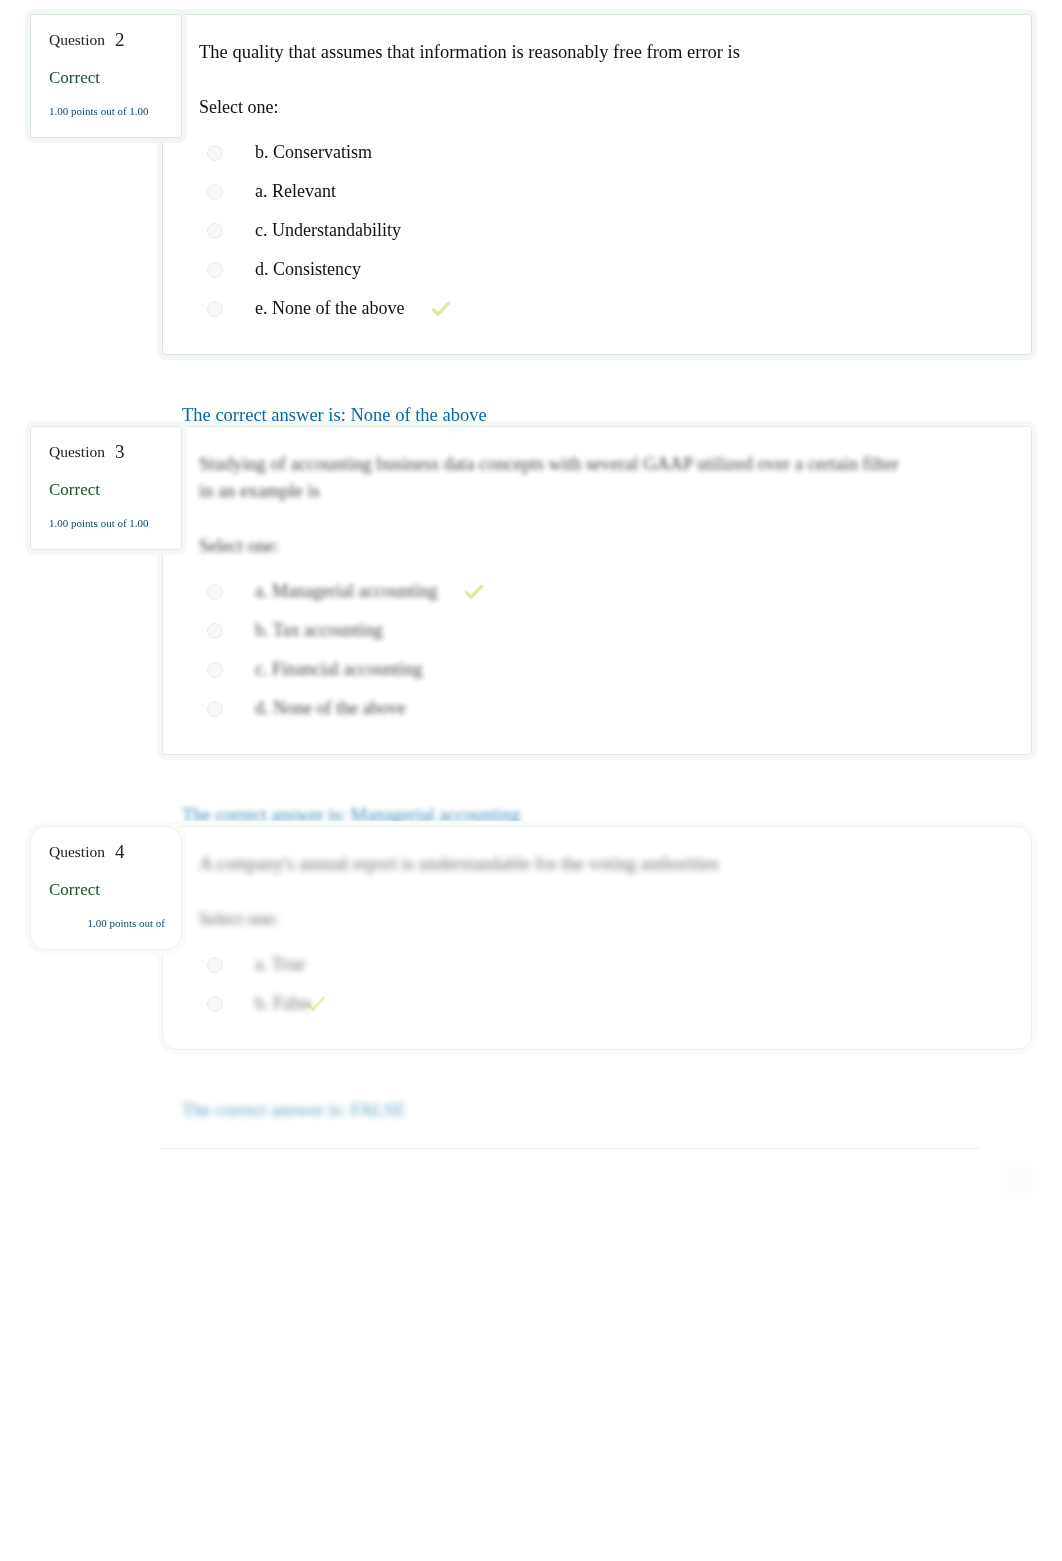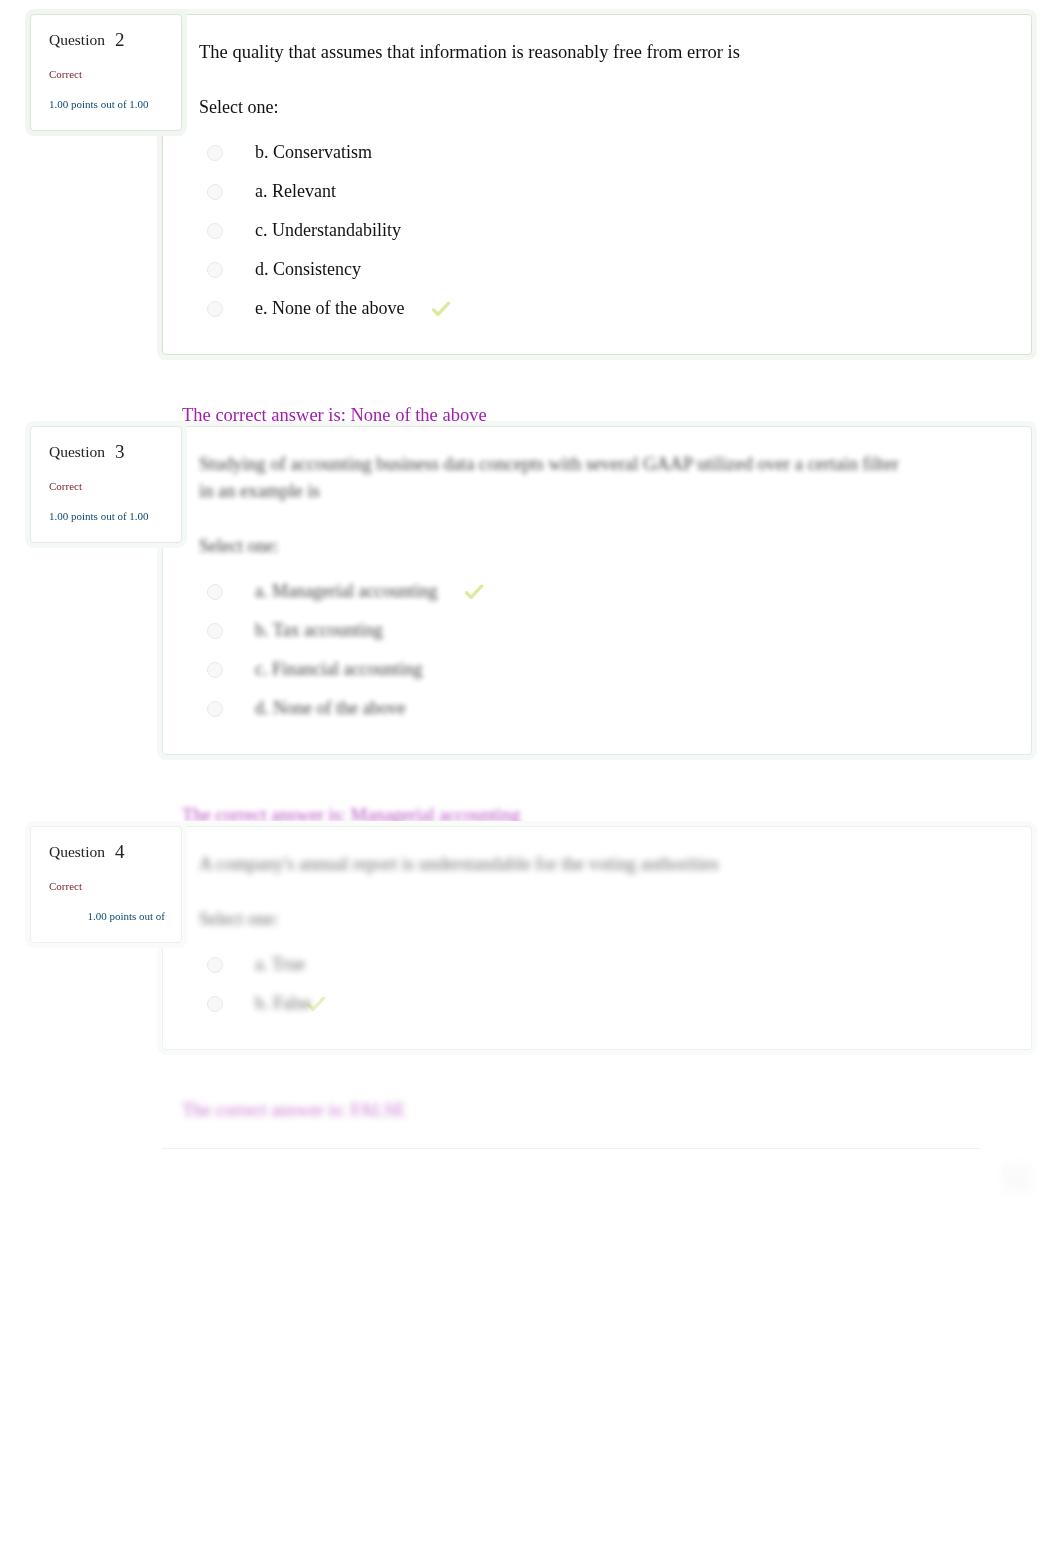--- a/index.html
+++ b/index.html
@@ -57,23 +57,23 @@
     color: #222;
     margin-bottom: 16px;
     white-space: nowrap;
   }
   .qinfo-title .qnum {
     font-size: 19px;
     margin-left: 10px;
     vertical-align: -1px;
   }
   .qinfo-state {
-    font-size: 11px;
+    font-size: 17px;
     line-height: 1.2;
-    color: #7f1d1d;
+    color: #14532d;
     margin-bottom: 16px;
   }
   .qinfo-grade {
     font-size: 11px;
     line-height: 1.35;
     color: #0c4a6e;
     max-width: 120px;
   }
 
   
@@ -151,38 +151,39 @@
     margin-top: 26px;
     width: 818px;
     box-sizing: border-box;
     padding: 22px 26px 24px 20px;
     background: #ffffff;
     border-bottom: 1px solid #f0f0f0;
   }
   .feedback-text {
     font-size: 18.5px;
     line-height: 1.4;
-    color: #a21caf;
+    color: #0369a1;
   }
 
   
   .blur-1 { filter: blur(2.6px); opacity: .80; }
   .blur-2 { filter: blur(3.0px); opacity: .62; }
   .fade-soft { opacity: .45; }
   .fade-softer { opacity: .30; }
 
   .qblock.faded .qinfo,
   .qblock.faded .qcontent {
     box-shadow: 0 0 0 5px #f5f9f5;
     border-color: #e2ebe2;
   }
   .qblock.faded-more .qinfo,
   .qblock.faded-more .qcontent {
     box-shadow: 0 0 0 5px #f8fbf8;
     border-color: #eaf1ea;
+    border-radius: 16px;
   }
 
   .clip-grade {
     max-height: 22px;
     overflow: hidden;
     text-align: right;
   }
 
   .smudge {
     position: absolute;

